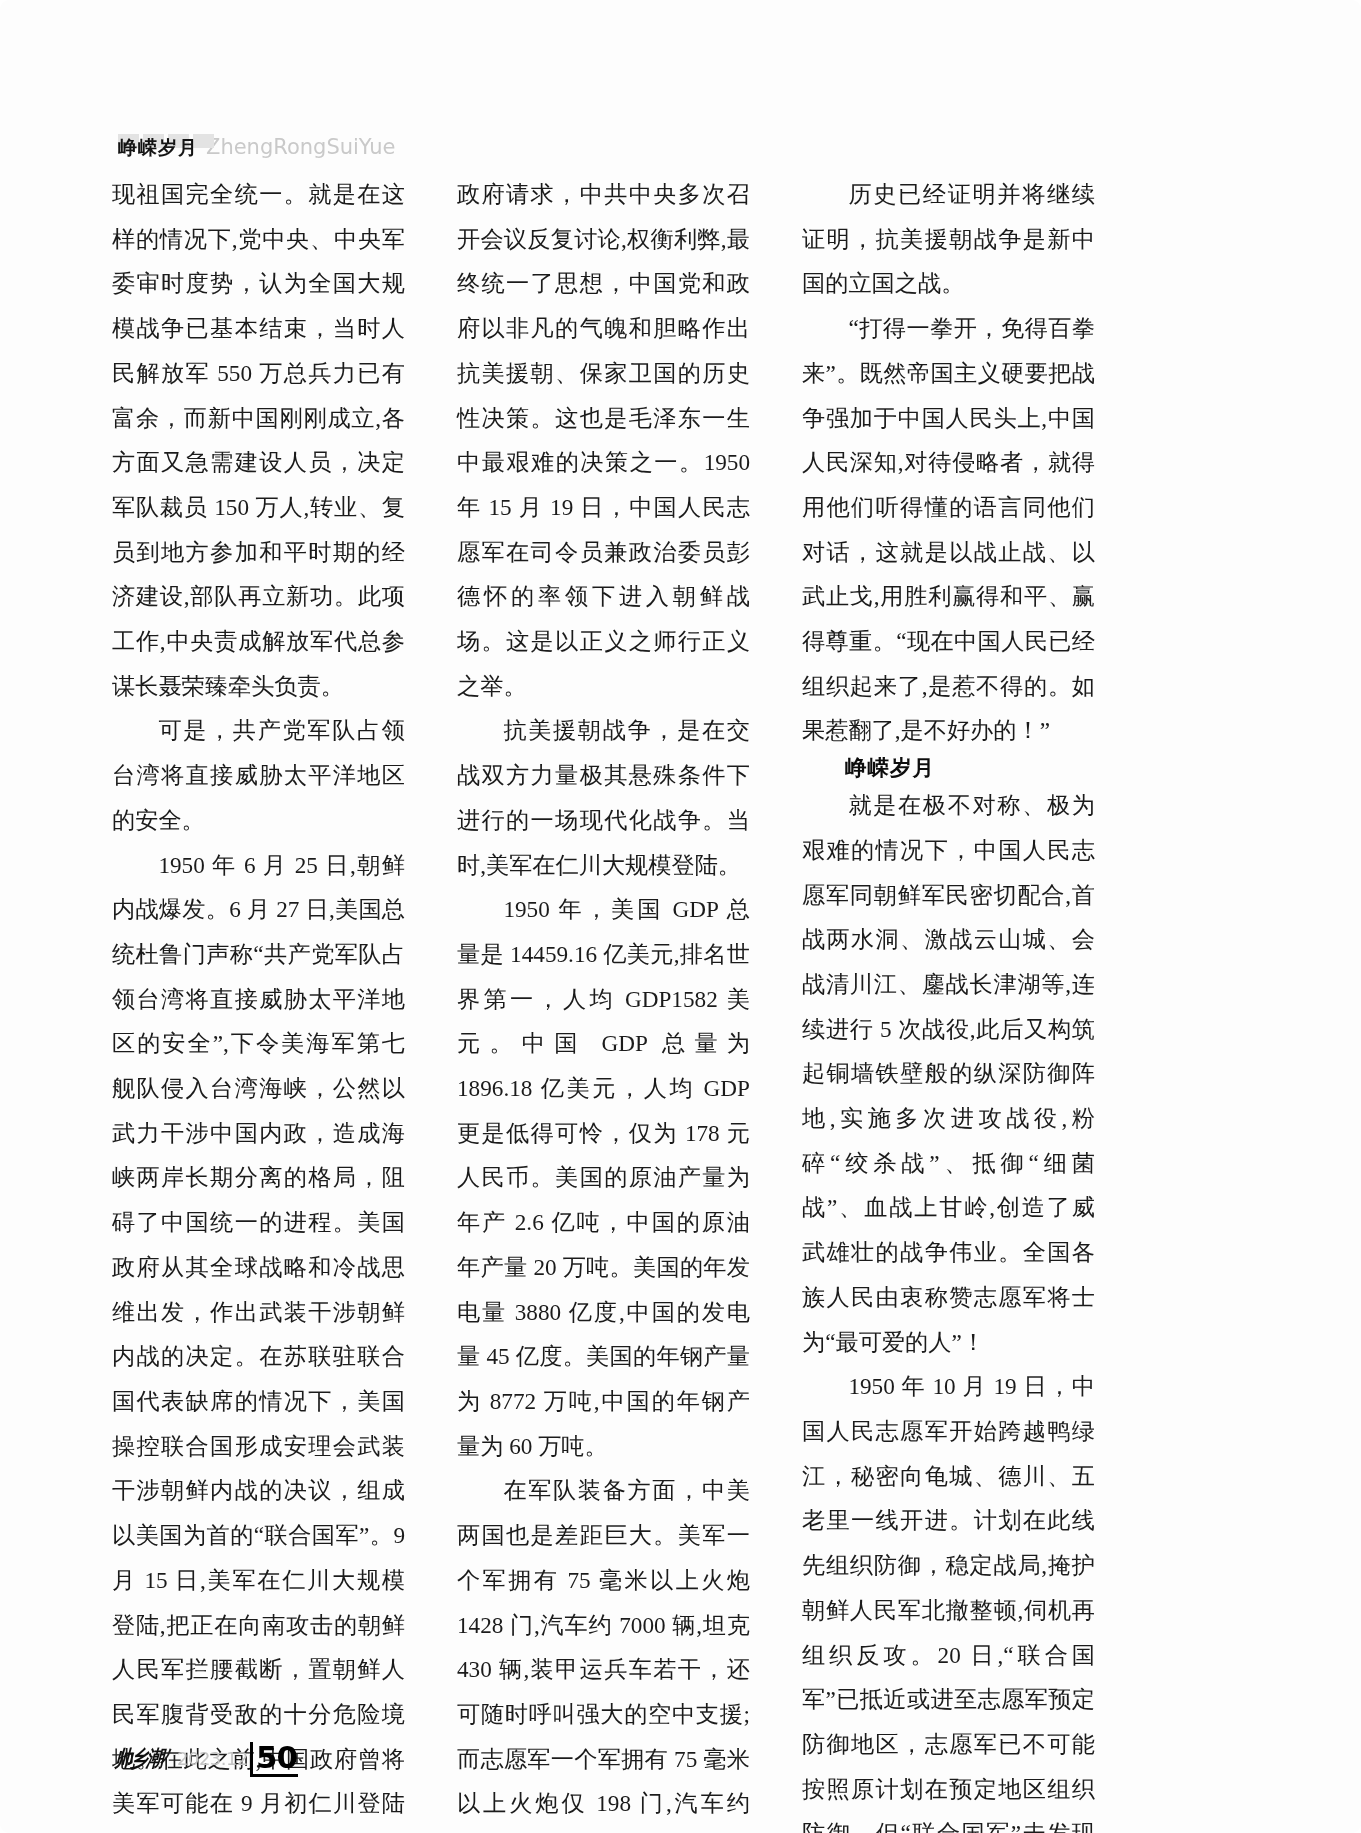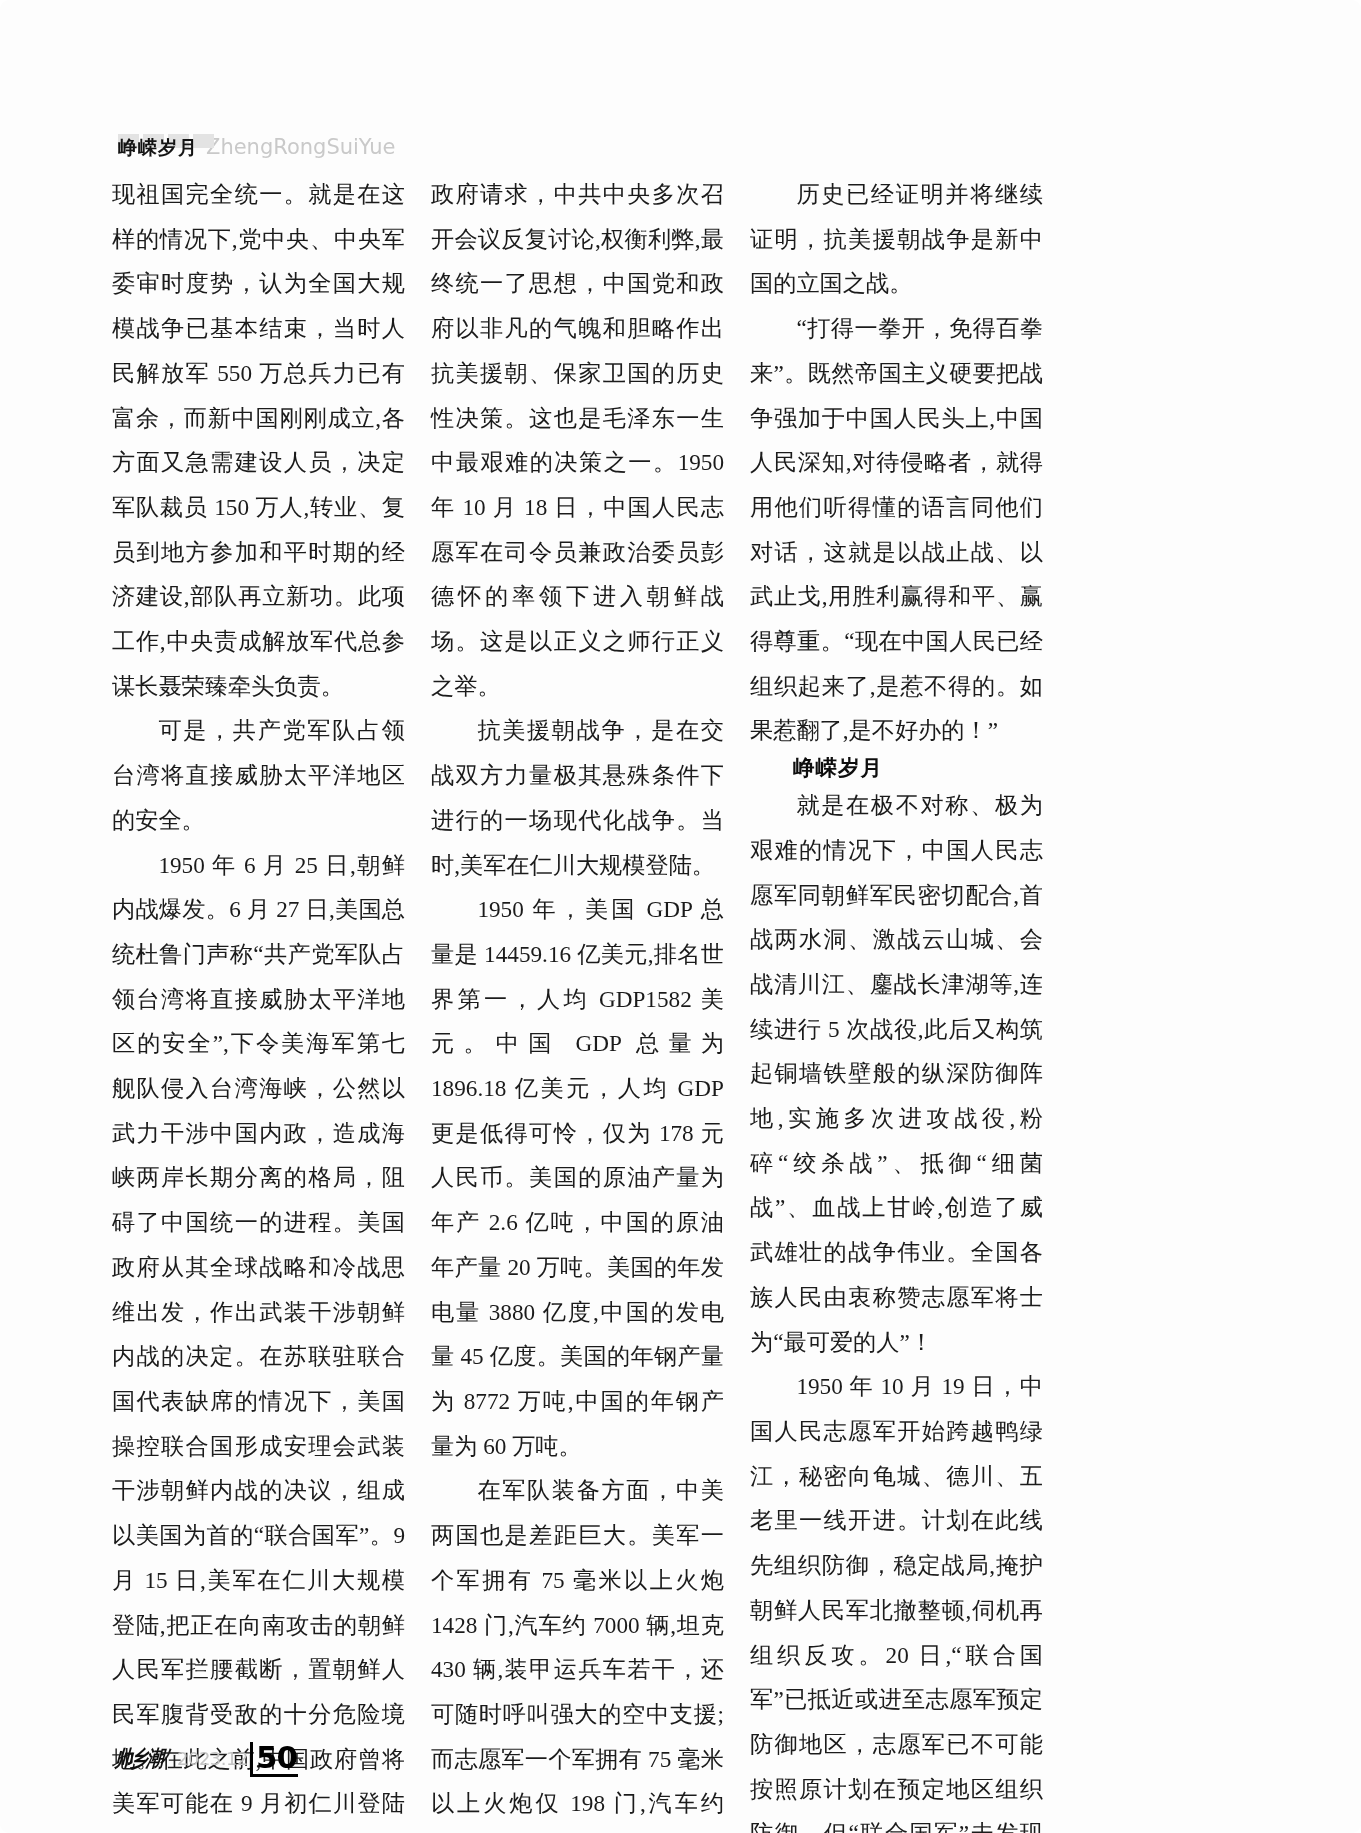--- a/index.html
+++ b/index.html
@@ -72,21 +72,21 @@
   }
 
   
   .columns {
     position: absolute;
     left: 112px;
     top: 172px;
     width: 1148px;
     height: 1500px;
     display: flex;
-    gap: 26px;
+    gap: 52px;
   }
   .col {
     width: 293px;
     font-size: 23.2px;
     line-height: 44.7px;
     color: #1b1b1b;
     text-align: justify;
     text-justify: inter-ideograph;
     letter-spacing: 0px;
   }
@@ -171,21 +171,21 @@
   <div class="columns">
 
     <div class="col">
       <p class="noindent">现祖国完全统一。就是在这样的情况下,党中央、中央军委审时度势，认为全国大规模战争已基本结束，当时人民解放军 550 万总兵力已有富余，而新中国刚刚成立,各方面又急需建设人员，决定军队裁员 150 万人,转业、复员到地方参加和平时期的经济建设,部队再立新功。此项工作,中央责成解放军代总参谋长聂荣臻牵头负责。</p>
       <p>可是，共产党军队占领台湾将直接威胁太平洋地区的安全。</p>
       <p>1950 年 6 月 25 日,朝鲜内战爆发。6 月 27 日,美国总统杜鲁门声称“共产党军队占领台湾将直接威胁太平洋地区的安全”,下令美海军第七舰队侵入台湾海峡，公然以武力干涉中国内政，造成海峡两岸长期分离的格局，阻碍了中国统一的进程。美国政府从其全球战略和冷战思维出发，作出武装干涉朝鲜内战的决定。在苏联驻联合国代表缺席的情况下，美国操控联合国形成安理会武装干涉朝鲜内战的决议，组成以美国为首的“联合国军”。9 月 15 日,美军在仁川大规模登陆,把正在向南攻击的朝鲜人民军拦腰截断，置朝鲜人民军腹背受敌的十分危险境地。在此之前,中国政府曾将美军可能在 9 月初仁川登陆的分析情报通报给朝鲜政府，但遗憾的是并未引起朝鲜高层应有的警惕。1950 年 10 月初,美军不顾中国政府的一再警告，悍然越过三八线，把战火烧到中朝边境。侵朝美军多次轰炸中国东北边境地区，给人民生命财产造成严重损失，我国安全面临严重威胁。</p>
 
     </div>
 
     <div class="col">
-      <p class="noindent">政府请求，中共中央多次召开会议反复讨论,权衡利弊,最终统一了思想，中国党和政府以非凡的气魄和胆略作出抗美援朝、保家卫国的历史性决策。这也是毛泽东一生中最艰难的决策之一。1950 年 10 月 18 日，中国人民志愿军在司令员兼政治委员彭德怀的率领下进入朝鲜战场。这是以正义之师行正义之举。</p>
+      <p class="noindent">政府请求，中共中央多次召开会议反复讨论,权衡利弊,最终统一了思想，中国党和政府以非凡的气魄和胆略作出抗美援朝、保家卫国的历史性决策。这也是毛泽东一生中最艰难的决策之一。1950 年 15 月 19 日，中国人民志愿军在司令员兼政治委员彭德怀的率领下进入朝鲜战场。这是以正义之师行正义之举。</p>
       <p>抗美援朝战争，是在交战双方力量极其悬殊条件下进行的一场现代化战争。当时,美军在仁川大规模登陆。</p>
       <p>1950 年，美国 GDP 总量是 14459.16 亿美元,排名世界第一，人均 GDP1582 美元。中国 GDP 总量为 1896.18 亿美元，人均 GDP 更是低得可怜，仅为 178 元人民币。美国的原油产量为年产 2.6 亿吨，中国的原油年产量 20 万吨。美国的年发电量 3880 亿度,中国的发电量 45 亿度。美国的年钢产量为 8772 万吨,中国的年钢产量为 60 万吨。</p>
       <p>在军队装备方面，中美两国也是差距巨大。美军一个军拥有 75 毫米以上火炮 1428 门,汽车约 7000 辆,坦克 430 辆,装甲运兵车若干，还可随时呼叫强大的空中支援;而志愿军一个军拥有 75 毫米以上火炮仅 198 门,汽车约 120 辆,没有坦克和装甲运兵车，更没有空中火力支援。当时美军在朝鲜半岛有作战飞机 2400 架和 300 艘舰船，美国还拥有世界上最强大、最先进的军火工业生产体系，而中国当时只能生产一些轻武器。从后勤保障看,美国大兵平均一人就有 13 个人员负责后勤保障,中国则是平均 35 名士兵才有一个后勤保障人员。</p>
     </div>
 
     <div class="col">
       <p>历史已经证明并将继续证明，抗美援朝战争是新中国的立国之战。</p>
       <p>“打得一拳开，免得百拳来”。既然帝国主义硬要把战争强加于中国人民头上,中国人民深知,对待侵略者，就得用他们听得懂的语言同他们对话，这就是以战止战、以武止戈,用胜利赢得和平、赢得尊重。“现在中国人民已经组织起来了,是惹不得的。如果惹翻了,是不好办的！”</p>
       <p class="sec-head">峥嵘岁月</p>
       <p>就是在极不对称、极为艰难的情况下，中国人民志愿军同朝鲜军民密切配合,首战两水洞、激战云山城、会战清川江、鏖战长津湖等,连续进行 5 次战役,此后又构筑起铜墙铁壁般的纵深防御阵地,实施多次进攻战役,粉碎“绞杀战”、抵御“细菌战”、血战上甘岭,创造了威武雄壮的战争伟业。全国各族人民由衷称赞志愿军将士为“最可爱的人”！</p>

